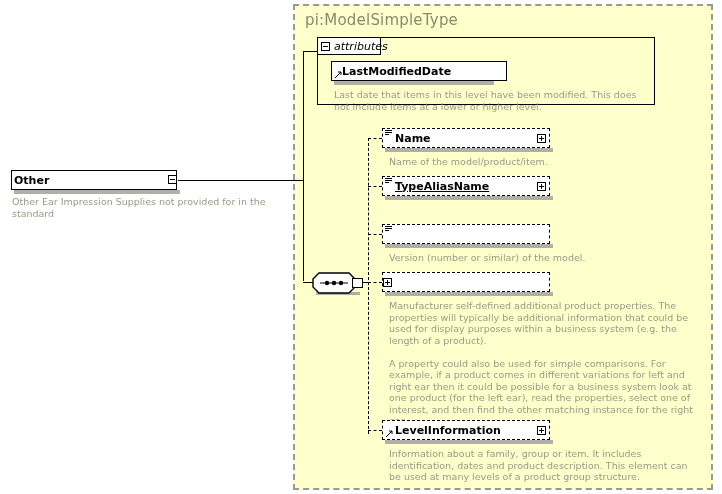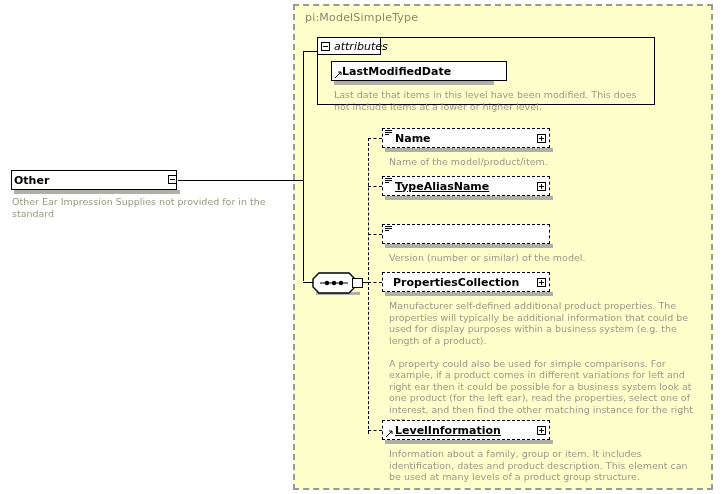--- a/index.html
+++ b/index.html
@@ -25,21 +25,21 @@
     width: 420px;
     height: 486px;
     background: #ffffcc;
     border: 2px dashed #999999;
     box-sizing: border-box;
   }
   #type-panel-title {
     position: absolute;
     left: 305px;
     top: 11px;
-    font-size: 11px;
+    font-size: 15px;
     color: #8a8a6a;
     letter-spacing: .2px;
     white-space: nowrap;
   }
 
   
   #attributes-box {
     left: 317px;
     top: 37px;
     width: 338px;
@@ -278,28 +278,27 @@
   <span class="glyph-lines">
       <i></i>
       <i></i>
       <i></i>
     </span>
 </div>
 <div class="desc" style="left:389px; top:252px; width:300px;">Version (number or similar) of the model.</div>
 
 <div class="shadow" style="left:385px; top:292px; width:168px; height:4px;"></div>
 <div class="abs node dashed" style="left:382px; top:272px; width:168px;">
-  <span class="name" style="padding-left:10px;">PropertiesCollection</span>
   <span class="toggle plus" style="margin-right:3px;"></span>
 </div>
 <div class="desc" style="left:389px; top:300px; width:305px;">Manufacturer self-defined additional product properties.  The properties will typically be additional information that could be used for display purposes within a business system (e.g. the length of a product).
 
 A property could also be used for simple comparisons.  For example, if a product comes in different variations for left and right ear then it could be possible for a business system look at one product (for the left ear), read the properties, select one of interest, and then find the other matching instance for the right ear.</div>
 
 <div class="shadow" style="left:385px; top:440px; width:168px; height:4px;"></div>
 <div class="abs node dashed" style="left:382px; top:420px; width:168px;">
   <svg class="glyph-arrow" viewBox="0 0 8 8">
     <path d="M1,7 L7,1 M7,1 L4,1 M7,1 L7,4" stroke="#000" stroke-width="1" fill="none"></path>
   </svg>
-  <span class="name" style="padding-left:12px;text-decoration:underline;">LevelInformation</span>
+  <span class="name" style="padding-left:12px;">LevelInformation</span>
   <span class="toggle plus" style="margin-right:3px;"></span>
 </div>
 <div class="desc" style="left:389px; top:448px; width:305px;">Information about a family, group or item. It includes identification, dates and product description. This element can be used at many levels of a product group structure.</div>
 
 </body></html>

